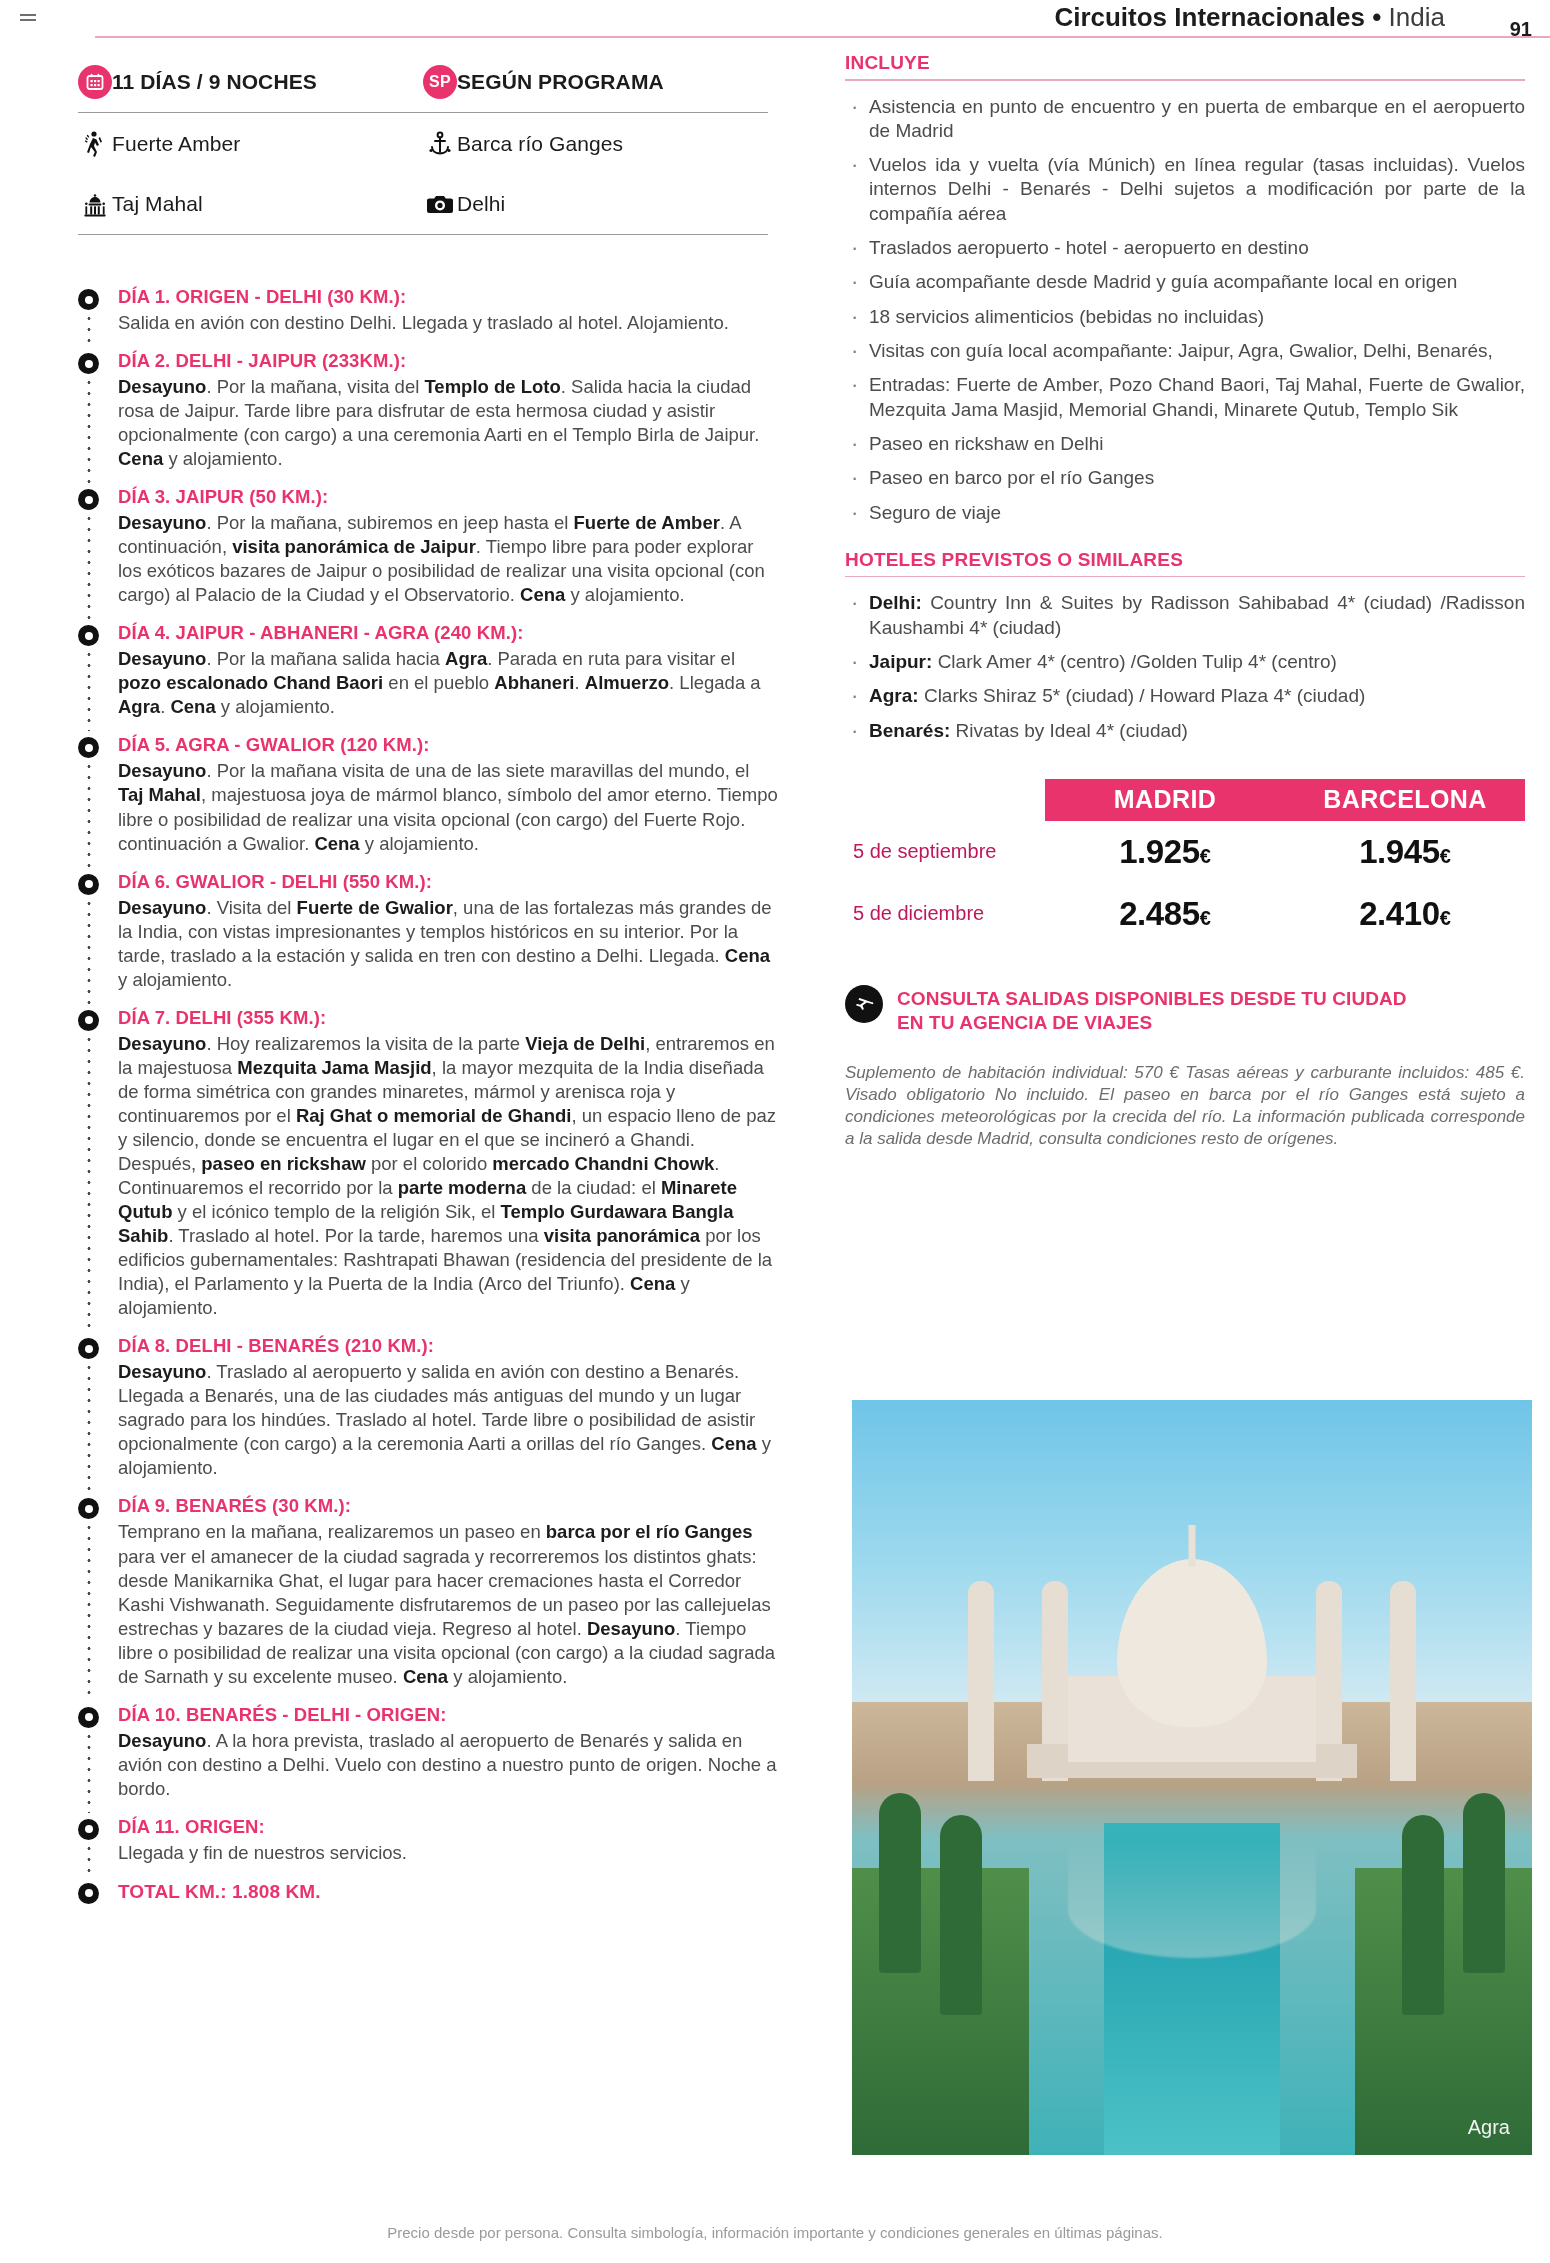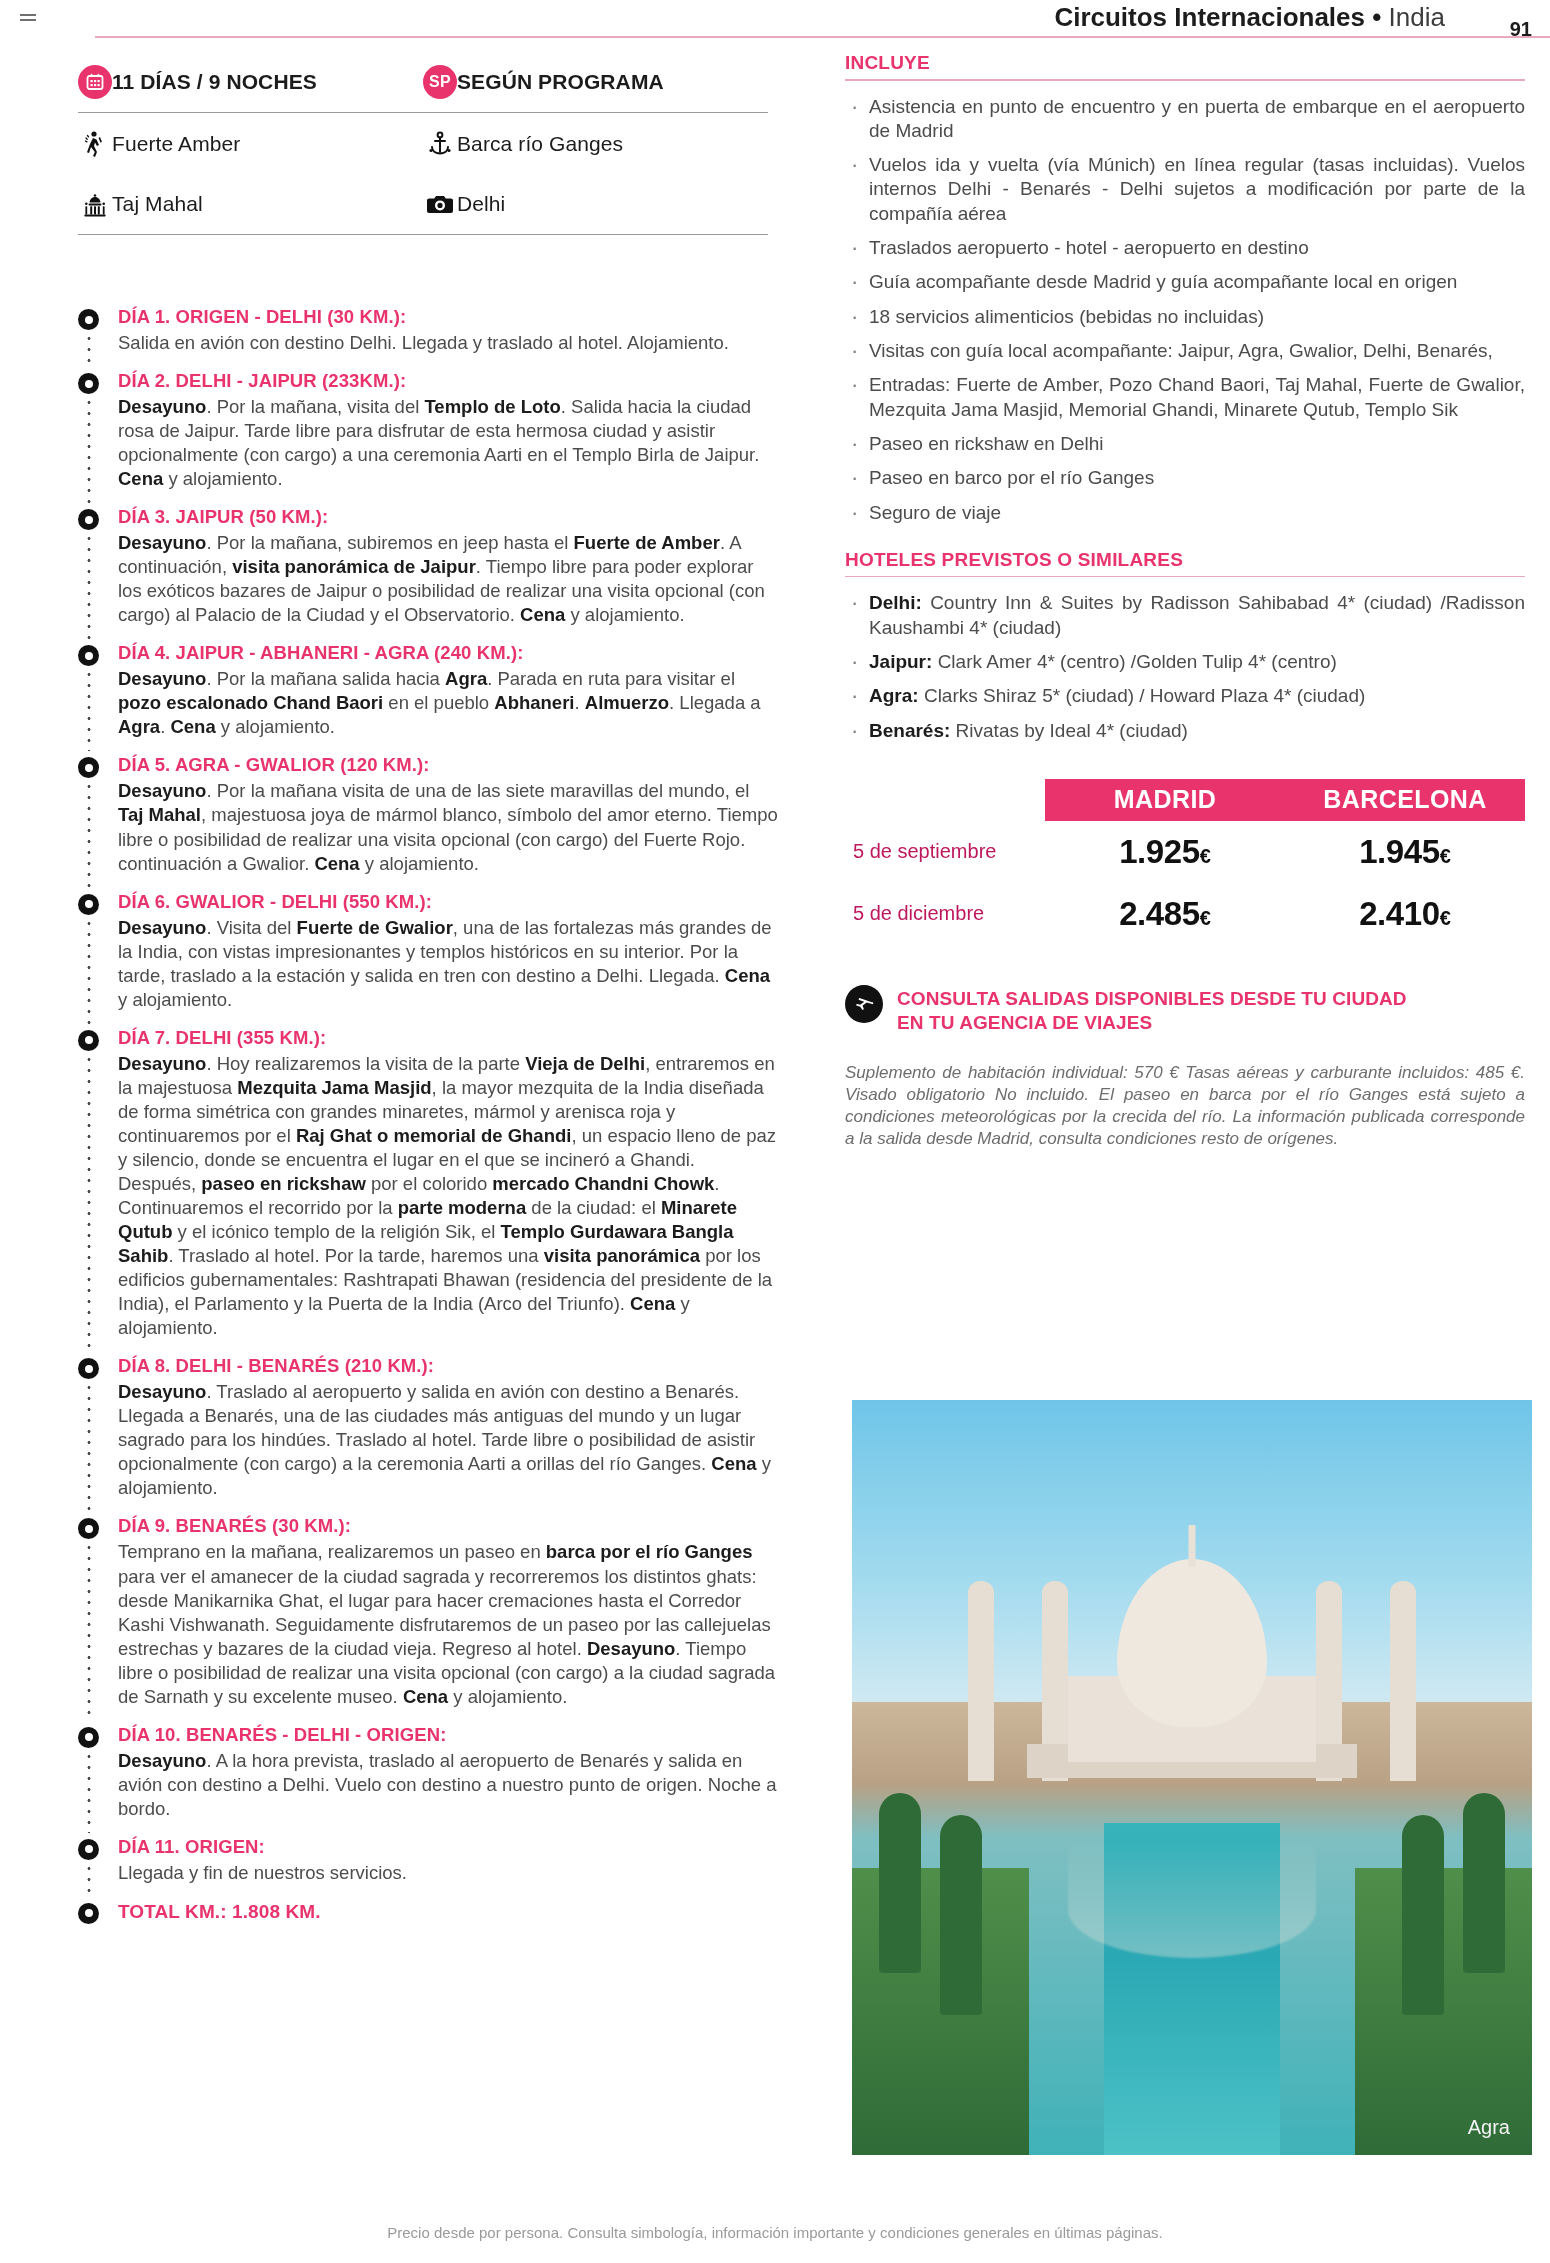--- a/index.html
+++ b/index.html
@@ -106,21 +106,21 @@
     color: #1c1c1c;
   }
   .glyph {
     width: 34px; height: 34px;
     flex: none;
     display: flex; align-items: center; justify-content: center;
     color: #111;
   }
 
   
-  .itinerary { margin-top: 70px; position: relative; width: 700px; }
+  .itinerary { margin-top: 50px; position: relative; width: 700px; }
   .day {
     position: relative;
     padding-left: 40px;
     margin-bottom: 14px;
   }
   .day .marker {
     position: absolute;
     left: 0; top: 4px;
     width: 21px; height: 21px;
     border-radius: 50%;

